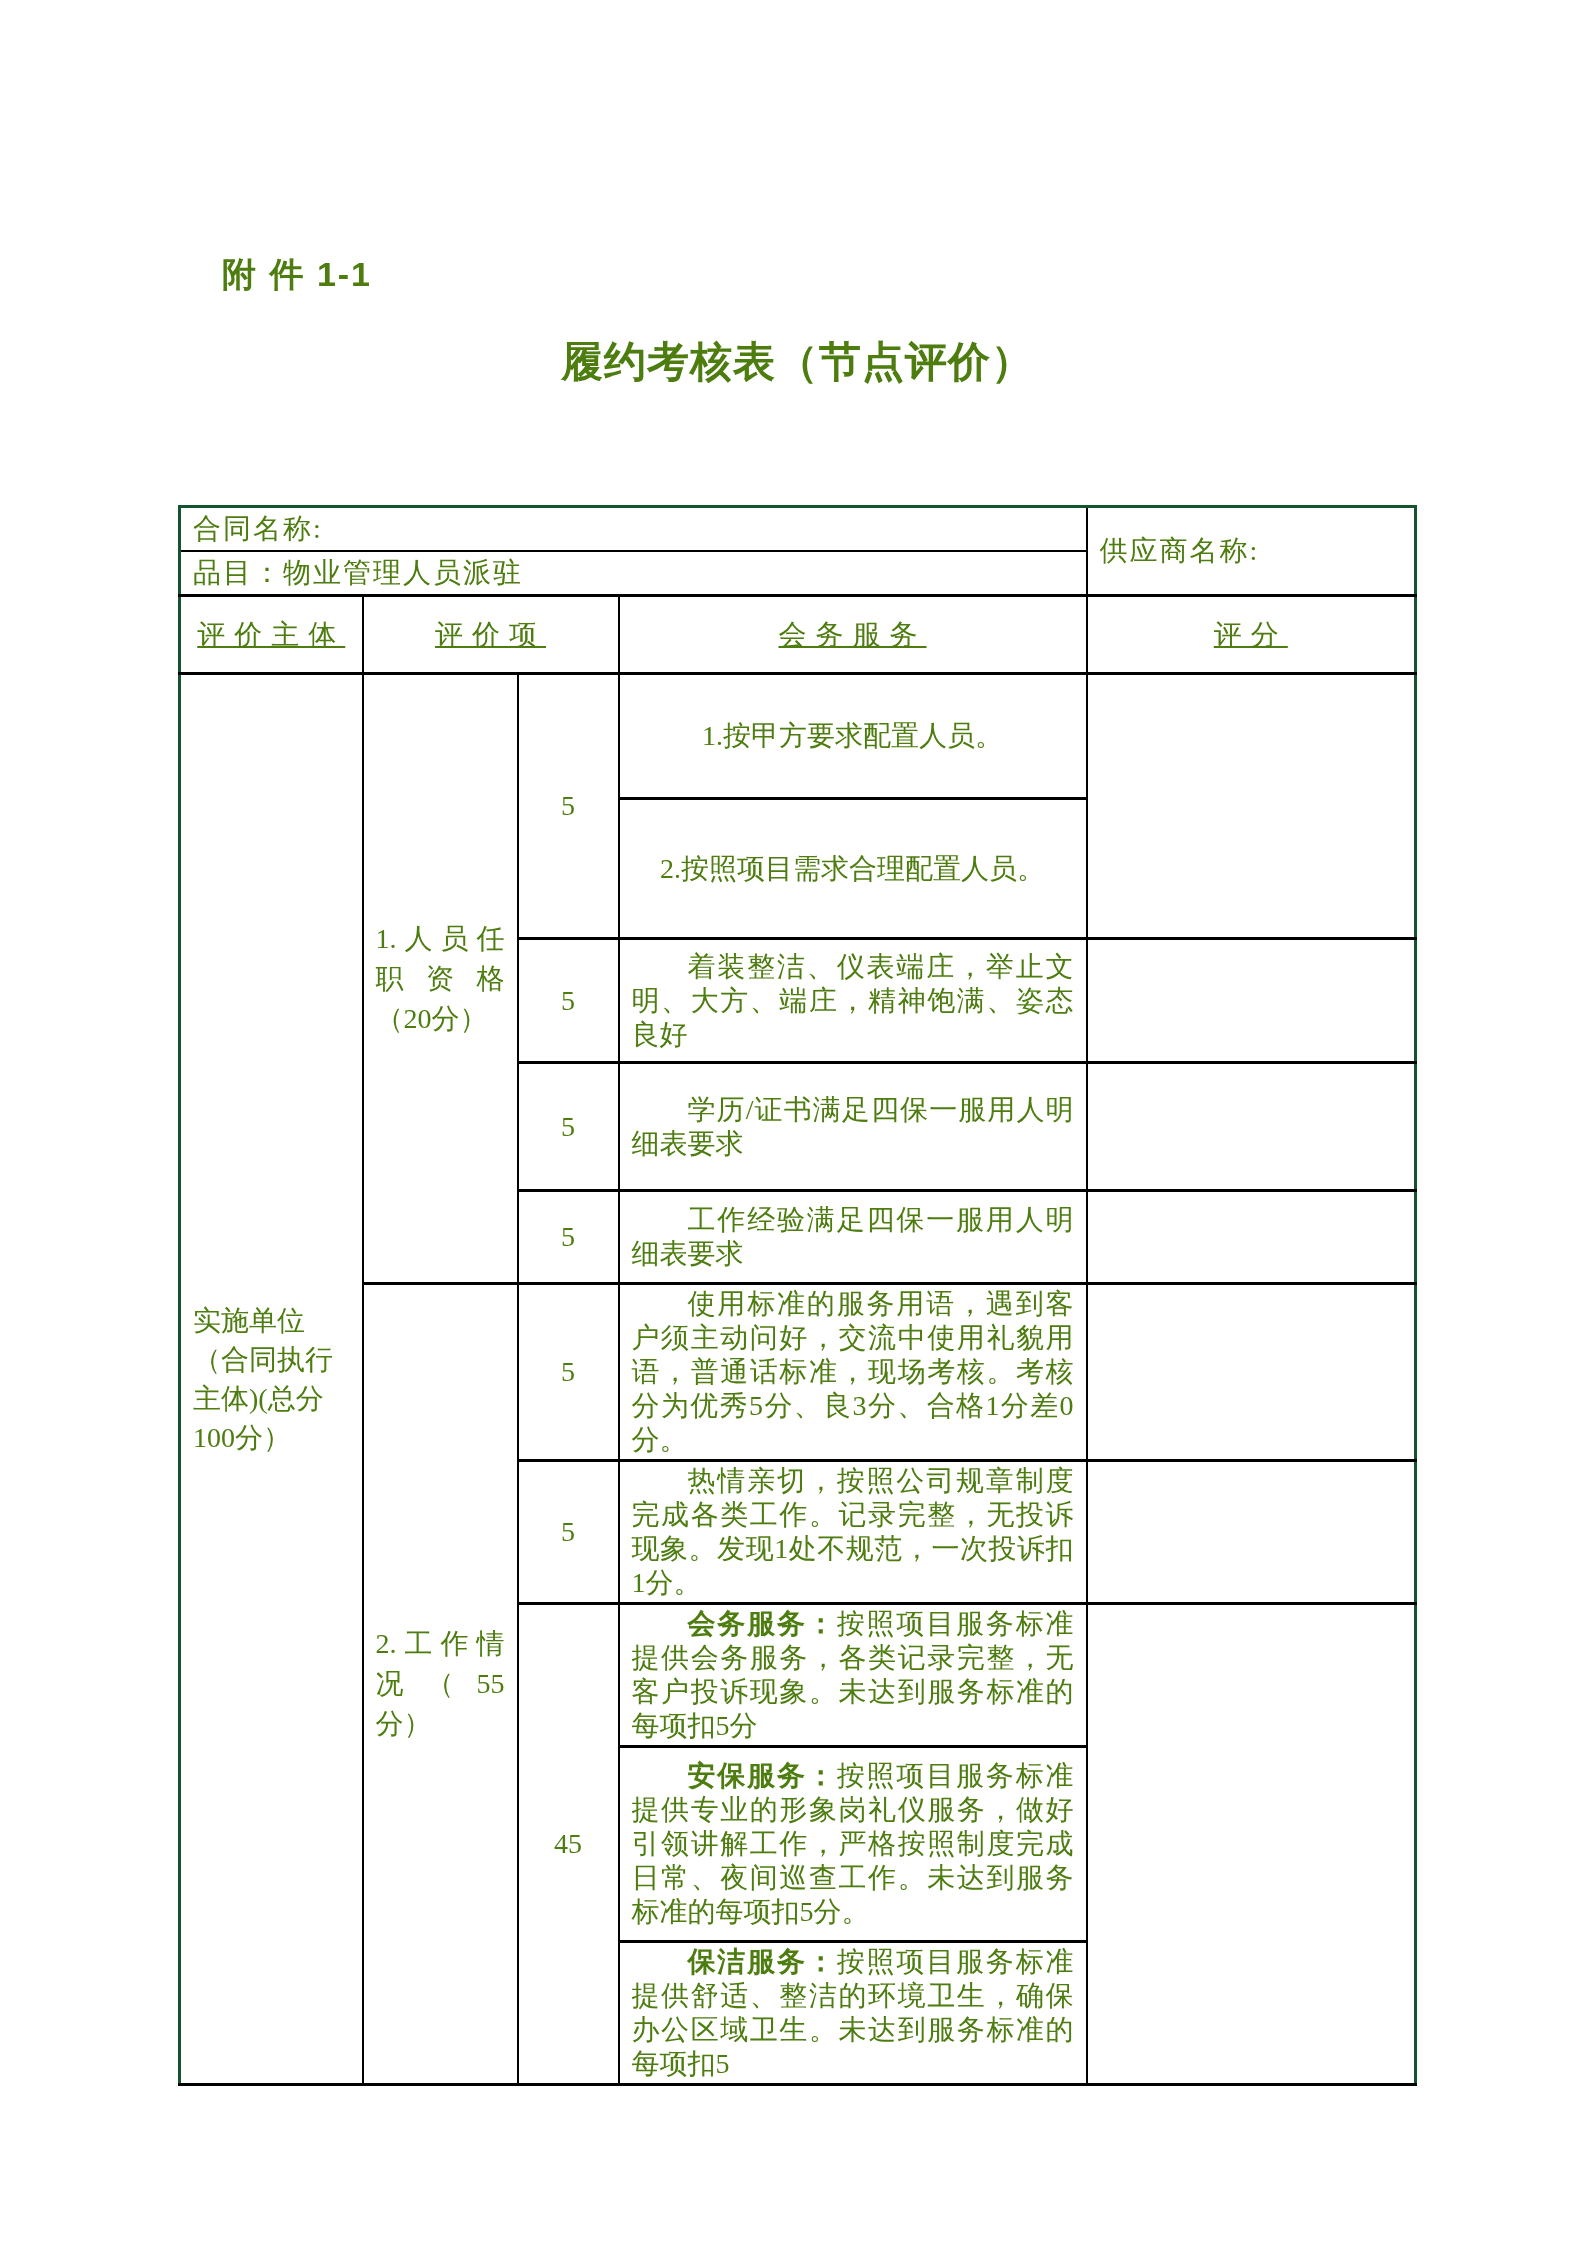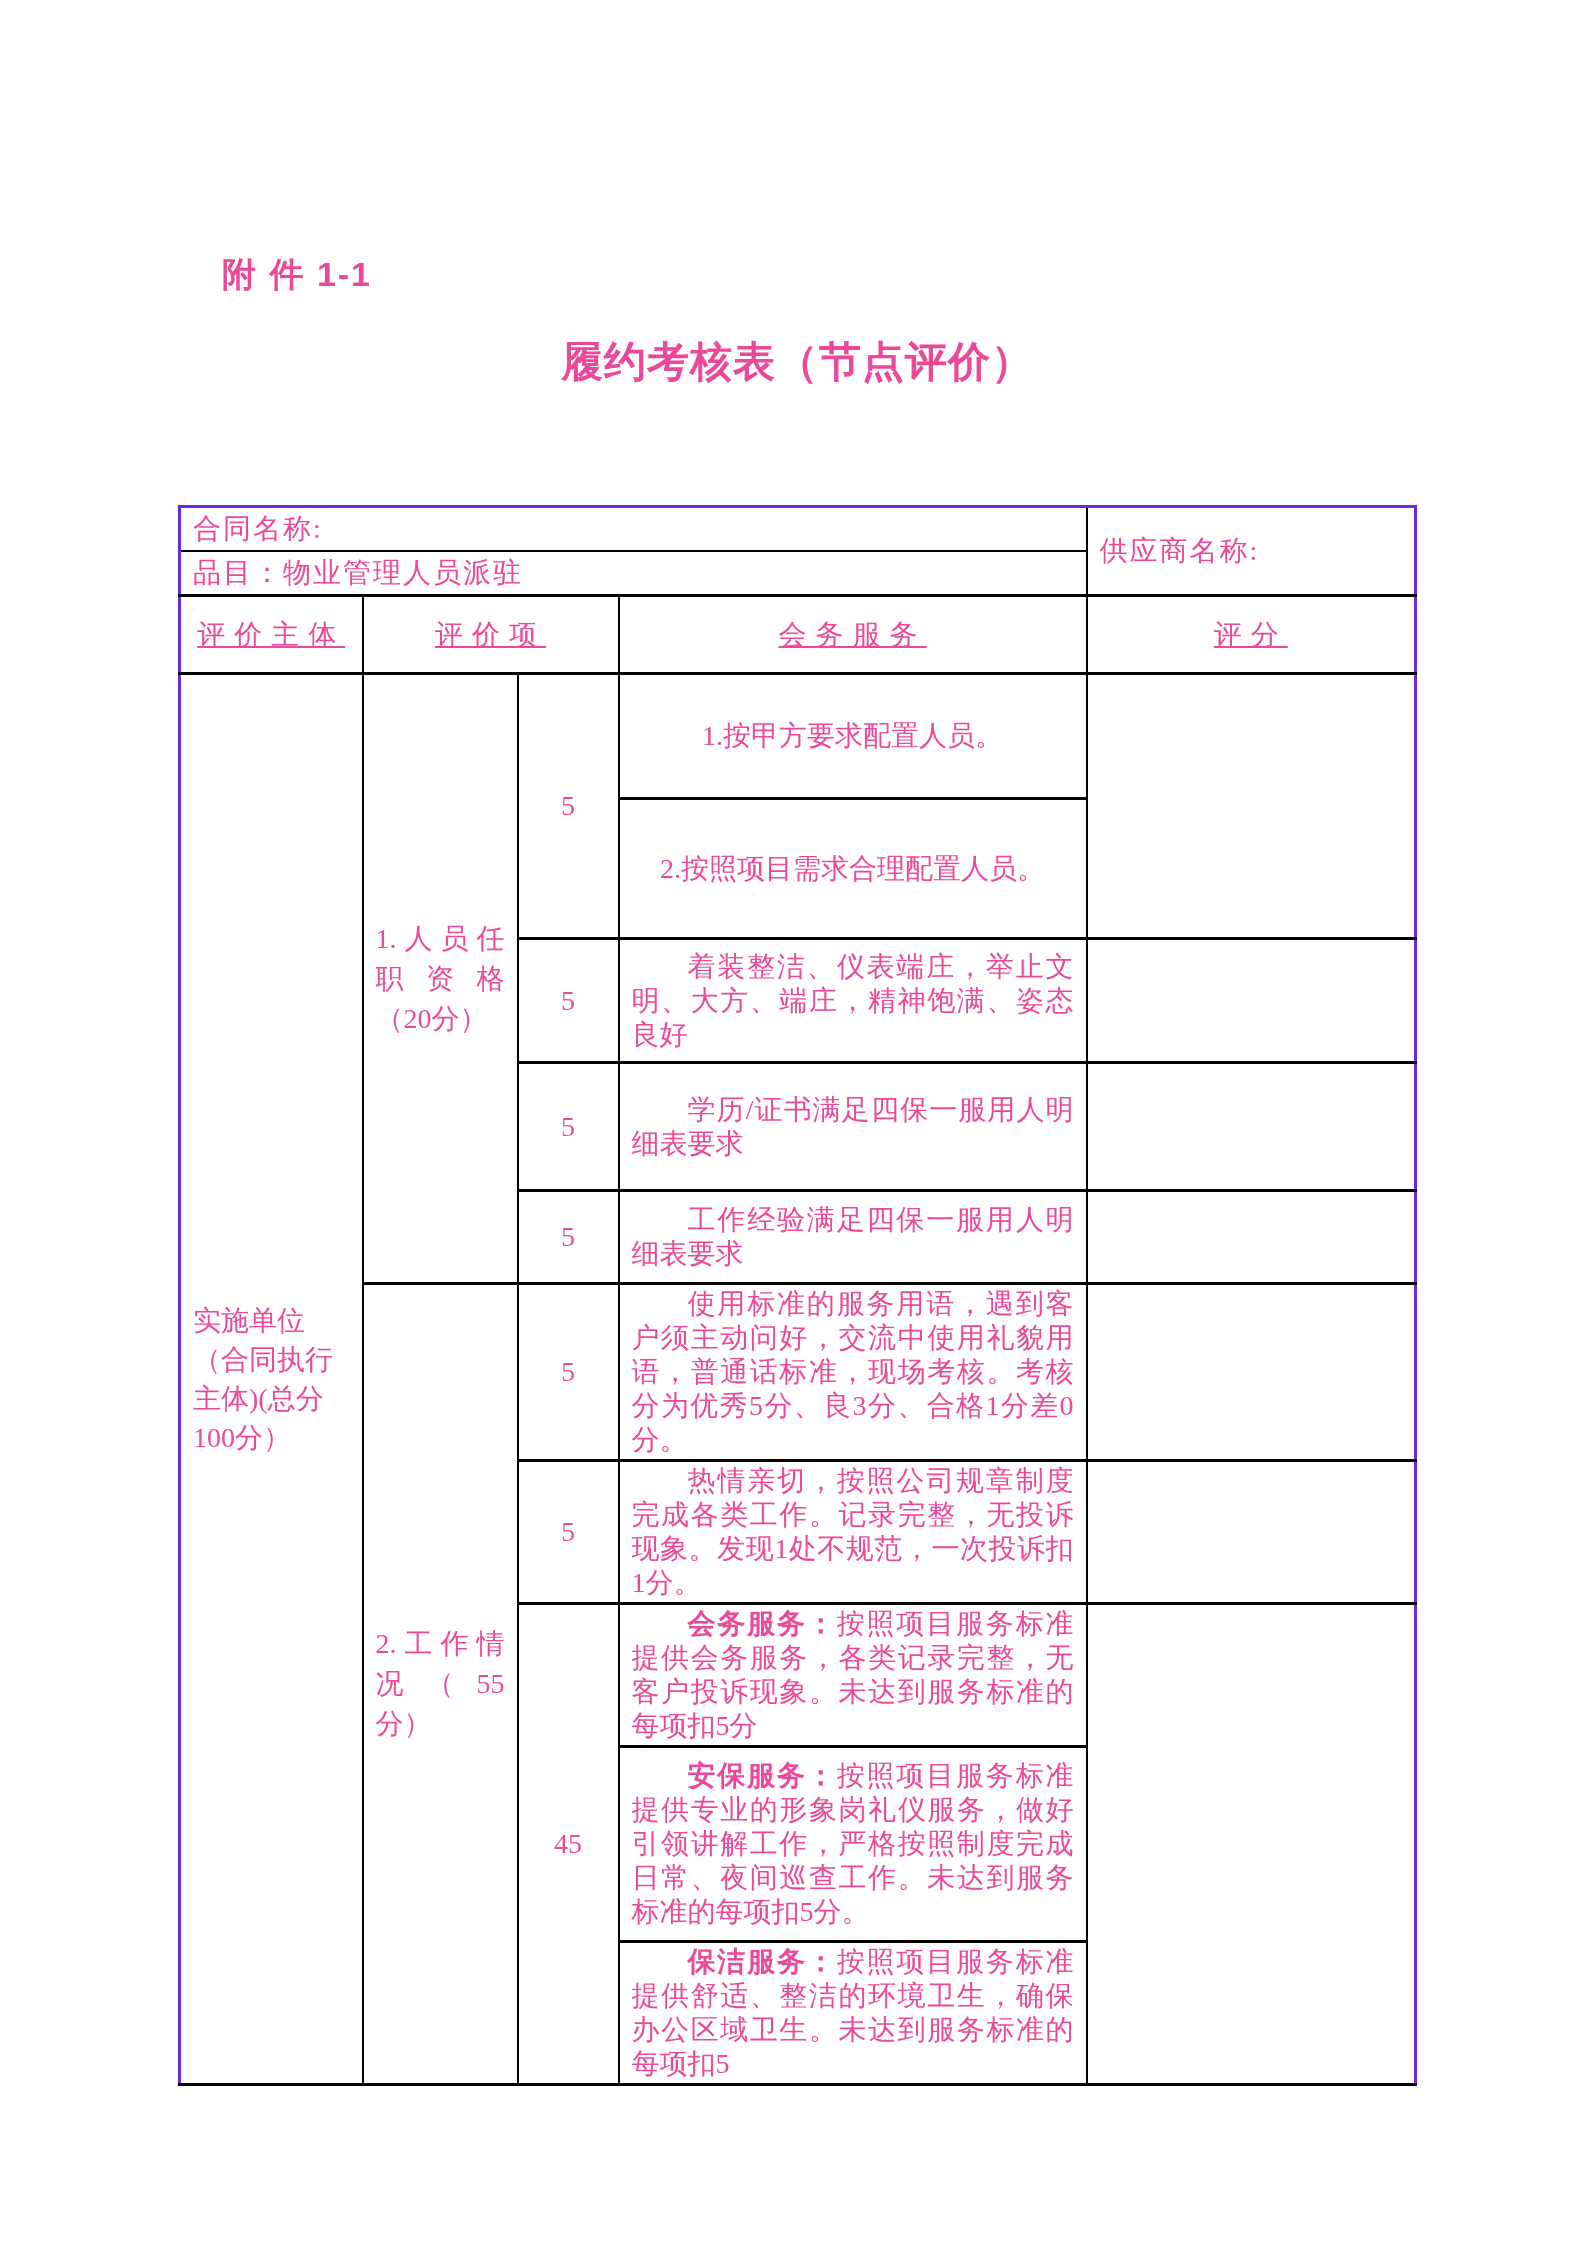--- a/index.html
+++ b/index.html
@@ -2,21 +2,21 @@
 <html><head>
 <meta charset="utf-8">
 <style>
   html, body { margin: 0; padding: 0; background: #888; }
   .page {
     position: relative;
     width: 1587px;
     height: 2245px;
     background: #ffffff;
     font-family: "Liberation Serif", "DejaVu Serif", serif;
-    color: #ec4899;
+    color: #4d7c0f;
     overflow: hidden;
   }
   .attachment {
     position: absolute;
     left: 222px;
     top: 252px;
     font-family: "Liberation Sans", sans-serif;
     font-weight: 700;
     font-size: 34px;
     letter-spacing: 2px;
@@ -33,21 +33,21 @@
     font-size: 42px;
     letter-spacing: 1px;
   }
   table.eval-table {
     position: absolute;
     left: 178px;
     top: 505px;
     width: 1236px;
     border-collapse: collapse;
     table-layout: fixed;
-    border: 3px solid #6d28d9;
+    border: 3px solid #14532d;
     font-size: 28px;
   }
   .eval-table td {
     border: 2px solid #000;
     padding: 2px 12px;
     vertical-align: middle;
     overflow: hidden;
   }
   
   .eval-table tr.data td { border-top-width: 3px; border-bottom-width: 3px; }

